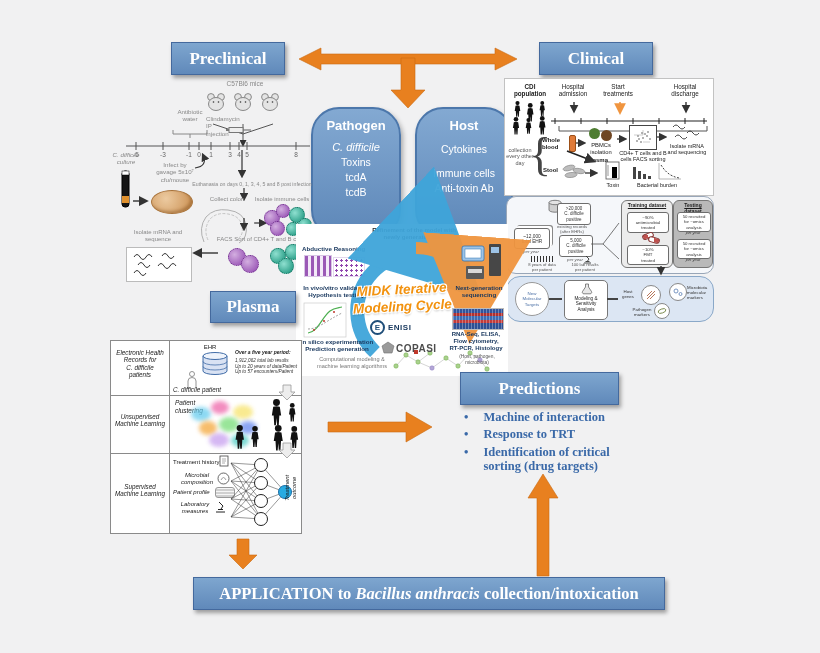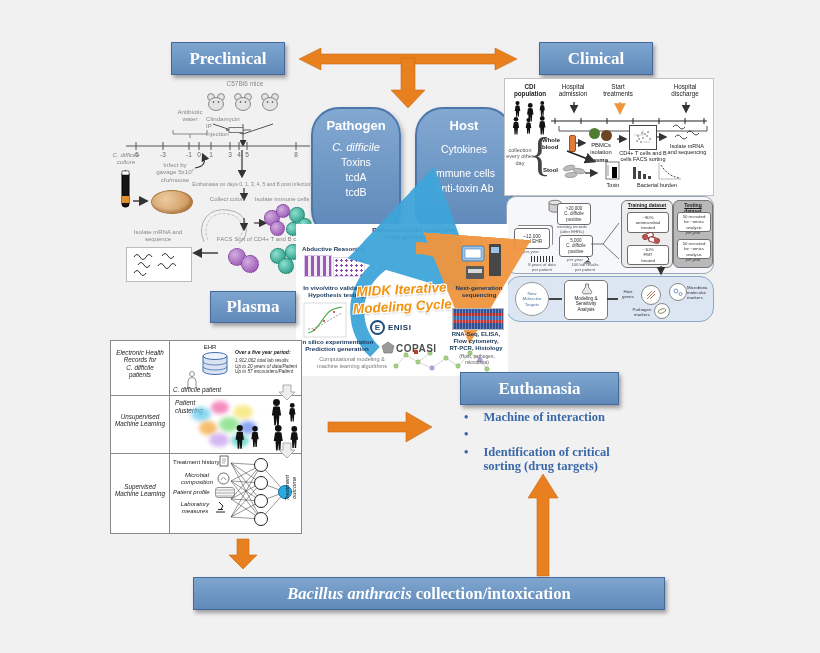--- a/index.html
+++ b/index.html
@@ -638,44 +638,46 @@
             <circle cx="32" cy="64" r="6.5"></circle>
         </g>
         <circle cx="56" cy="37" r="6.5" fill="#29abe2" stroke="#1b6fa8" stroke-width="1"></circle>
       </svg>
     </div>
     <div class="t i dk tc" style="left:158px;top:140px;width:44px;font-size:5.8px;transform:rotate(-90deg);transform-origin:center;">Treatment
 outcome</div>
   </div>
 
   <div class="bluebox" style="left:460px;top:372px;width:157px;height:31px;font-size:17px;">
-    <span>Euthanasia</span>
+    <span>Predictions</span>
   </div>
   <div class="abs" style="left:464px;top:410px;width:178px;">
     <div class="bullet-row">
       <span>•</span>
       <span style="width:150px;">Machine of interaction</span>
     </div>
     <div class="bullet-row">
       <span>•</span>
+      <span style="width:150px;">Response to TRT</span>
     </div>
     <div class="bullet-row">
       <span>•</span>
       <span style="width:150px;">Identification of critical sorting (drug targets)</span>
     </div>
   </div>
 
   <svg style="left:328px;top:412px;" width="104" height="30">
     <polygon points="0,10 78,10 78,0 104,15 78,30 78,20 0,20" fill="#e8801f" stroke="#c96a10" stroke-width="0.6"></polygon>
   </svg>
   <svg style="left:229px;top:539px;" width="28" height="31">
     <polygon points="8,0 20,0 20,16 28,16 14,30 0,16 8,16" fill="#e8801f" stroke="#c96a10" stroke-width="0.6"></polygon>
   </svg>
   <svg style="left:528px;top:474px;" width="30" height="102">
     <polygon points="15,0 30,24 21,24 21,102 9,102 9,24 0,24" fill="#e8801f" stroke="#c96a10" stroke-width="0.6"></polygon>
   </svg>
 
   <div class="bluebox" style="left:193px;top:577px;width:470px;height:31px;font-size:16.5px;">
+    <span style="white-space:pre;">APPLICATION to </span>
     <span class="i" style="white-space:pre;">Bacillus anthracis</span>
     <span style="white-space:pre;"> collection/intoxication</span>
   </div>
 
 </div>
 
 </body></html>

